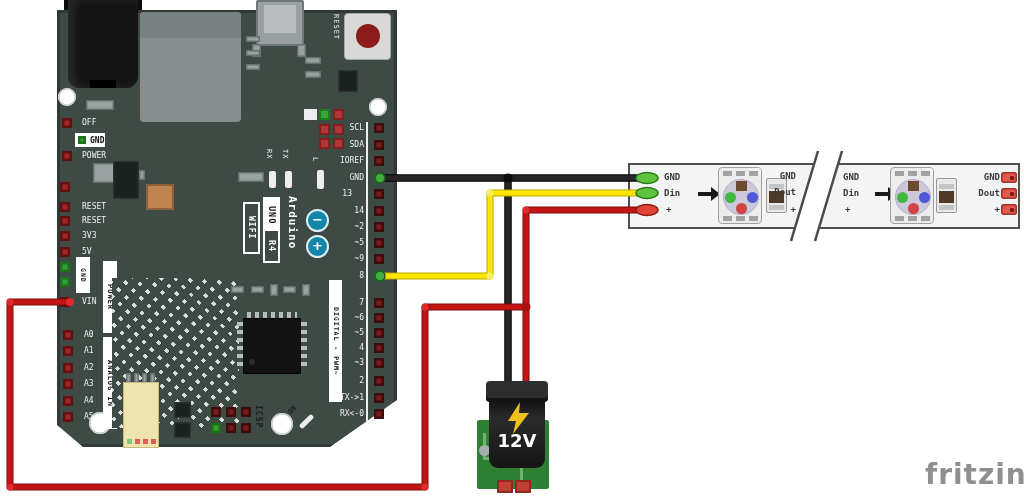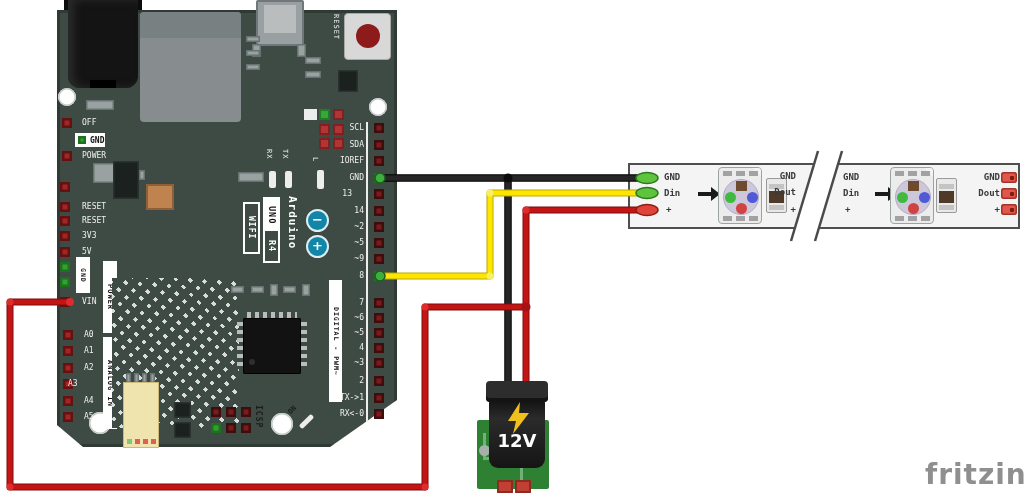--- a/index.html
+++ b/index.html
@@ -110,21 +110,21 @@
     <div class="vt" style="font-size:7px;font-weight:bold;color:#111">ANALOG IN</div>
   </div>
 
   <div class="d pin" style="left:63px;top:330px"></div>
   <div class="d plab" style="left:84px;top:330px">A0</div>
   <div class="d pin" style="left:63px;top:346px"></div>
   <div class="d plab" style="left:84px;top:346px">A1</div>
   <div class="d pin" style="left:63px;top:363px"></div>
   <div class="d plab" style="left:84px;top:363px">A2</div>
   <div class="d pin" style="left:63px;top:379px"></div>
-  <div class="d plab" style="left:68px;top:379px">A3</div>
+  <div class="d plab" style="left:84px;top:379px">A3</div>
   <div class="d pin" style="left:63px;top:396px"></div>
   <div class="d plab" style="left:84px;top:396px">A4</div>
   <div class="d pin" style="left:63px;top:412px"></div>
   <div class="d plab" style="left:84px;top:412px">A5</div>
 
   <div class="d silk" style="left:366px;top:122px;width:2px;height:300px"></div>
 
   <div class="d pin dk" style="left:374px;top:123px"></div>
   <div class="d plab pr" style="left:324px;top:123px">SCL</div>
   <div class="d pin dk" style="left:374px;top:140px"></div>

